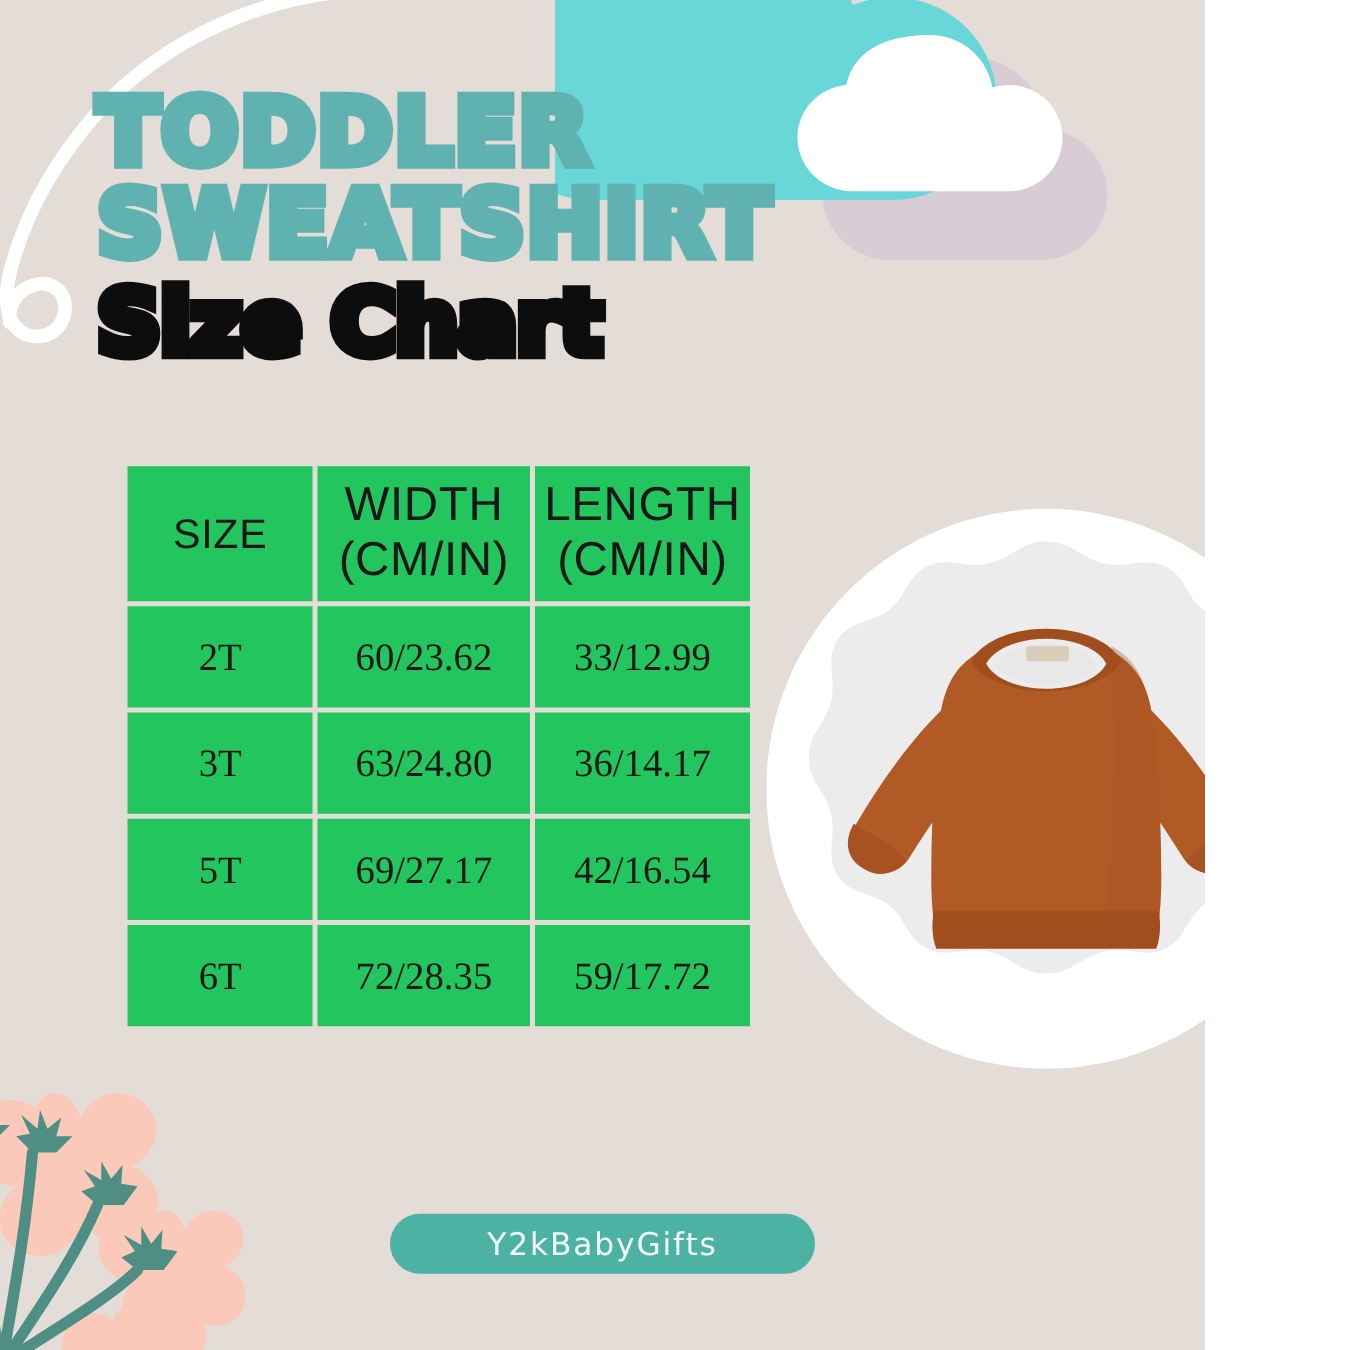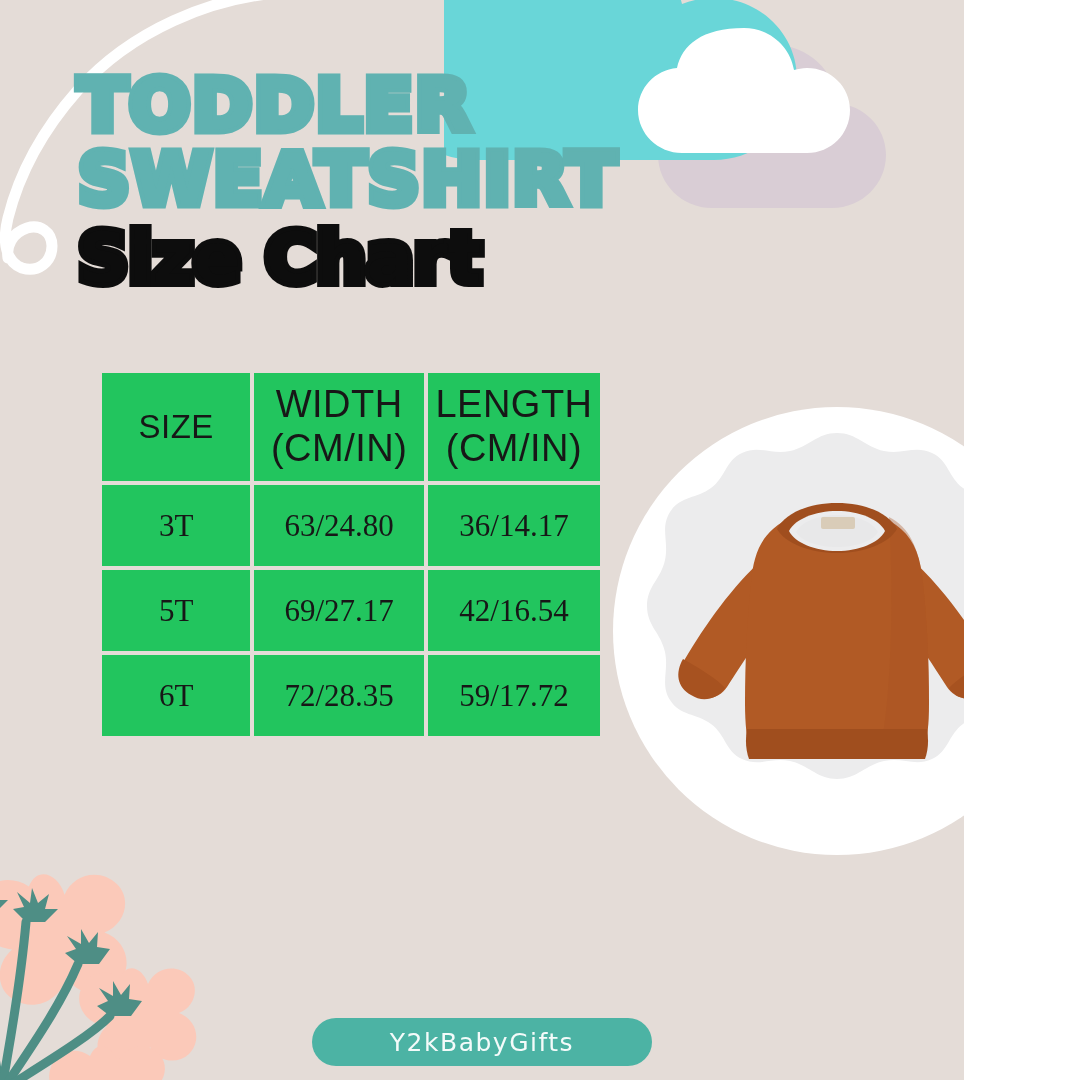--- a/index.html
+++ b/index.html
@@ -96,21 +96,21 @@
     width: 448px;
     height: 448px;
   }
   #product-medallion svg { display: block; width: 100%; height: 100%; }
 
   
   #footer-badge {
     position: absolute;
     left: 50%;
     transform: translateX(-50%);
-    top: 1018px;
+    top: 971px;
     min-width: 340px;
     height: 48px;
     border-radius: 24px;
     background: #4cb3a4;
     color: #f4fbfa;
     display: flex;
     align-items: center;
     justify-content: center;
     font-family: "DejaVu Sans", sans-serif;
     font-size: 25px;
@@ -200,20 +200,25 @@
           <span>WIDTH</span><br>
           <span>(CM/IN)</span>
         </th>
         <th>
           <span>LENGTH</span><br>
           <span>(CM/IN)</span>
         </th>
       </tr>
     </thead>
     <tbody>
+      <tr>
+        <td>2T</td>
+        <td>60/23.62</td>
+        <td>33/12.99</td>
+      </tr>
       <tr>
         <td>3T</td>
         <td>63/24.80</td>
         <td>36/14.17</td>
       </tr>
       <tr>
         <td>5T</td>
         <td>69/27.17</td>
         <td>42/16.54</td>
       </tr>

